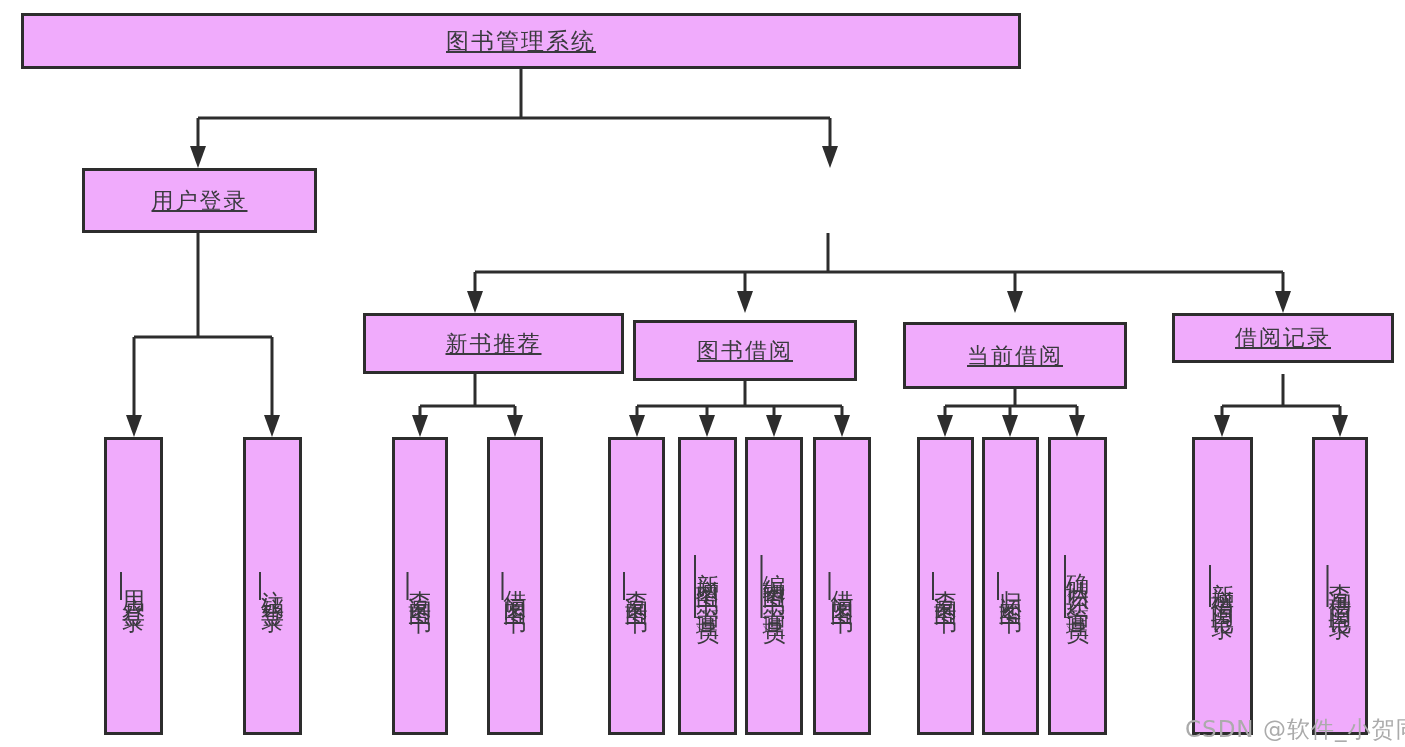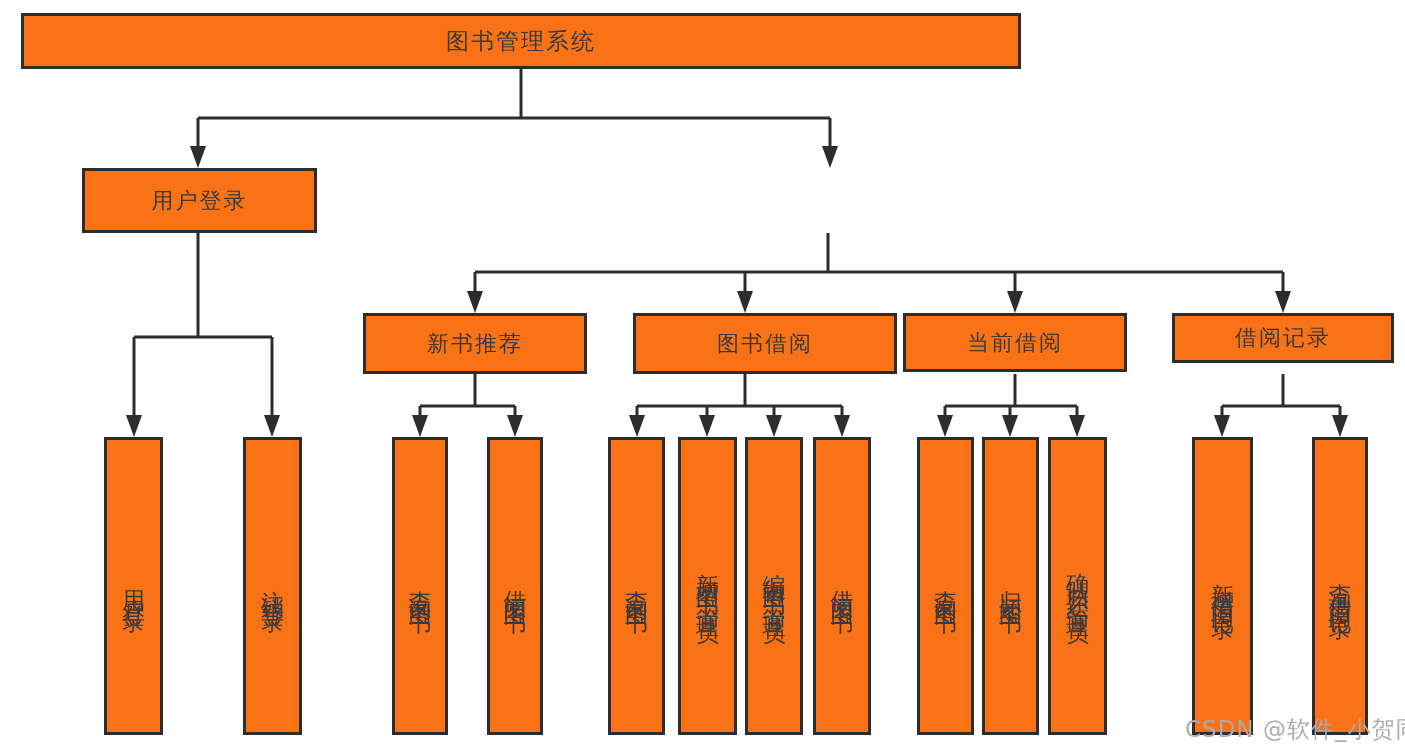--- a/index.html
+++ b/index.html
@@ -20,29 +20,30 @@
     left: 0;
     top: 0;
     width: 1405px;
     height: 747px;
     pointer-events: none;
   }
   .node {
     position: absolute;
     box-sizing: border-box;
     border: 3px solid #2d2d2d;
-    background: #f97316;
+    background: #f0abfc;
     display: flex;
     align-items: center;
     justify-content: center;
     color: #3a3a3e;
     font-size: 22px;
     letter-spacing: 2px;
     text-align: center;
     white-space: nowrap;
+    text-decoration: underline;
   }
   .node.root { font-size: 23px; }
   .node.leaf {
     letter-spacing: 0;
   }
   .node.leaf .vtext {
     writing-mode: vertical-rl;
     letter-spacing: 7px;
     font-size: 23px;
     line-height: 1;
@@ -130,27 +131,27 @@
   </svg>
 
   <div class="node root" style="left:21px; top:13px; width:1000px; height:56px">
     <span>图书管理系统</span>
   </div>
 
   <div class="node" style="left:82px; top:168px; width:235px; height:65px">
     <span>用户登录</span>
   </div>
 
-  <div class="node" style="left:363px; top:313px; width:224px; height:61px">
+  <div class="node" style="left:363px; top:313px; width:261px; height:61px">
     <span>新书推荐</span>
   </div>
-  <div class="node" style="left:633px; top:313px; width:264px; height:61px">
+  <div class="node" style="left:633px; top:320px; width:224px; height:61px">
     <span>图书借阅</span>
   </div>
-  <div class="node" style="left:903px; top:313px; width:224px; height:59px">
+  <div class="node" style="left:903px; top:322px; width:224px; height:67px">
     <span>当前借阅</span>
   </div>
   <div class="node" style="left:1172px; top:313px; width:222px; height:50px">
     <span>借阅记录</span>
   </div>
 
   <div class="node leaf" style="left:104px; top:437px; width:59px; height:298px">
     <span class="vtext">用户登录</span>
   </div>
   <div class="node leaf" style="left:243px; top:437px; width:59px; height:298px">

